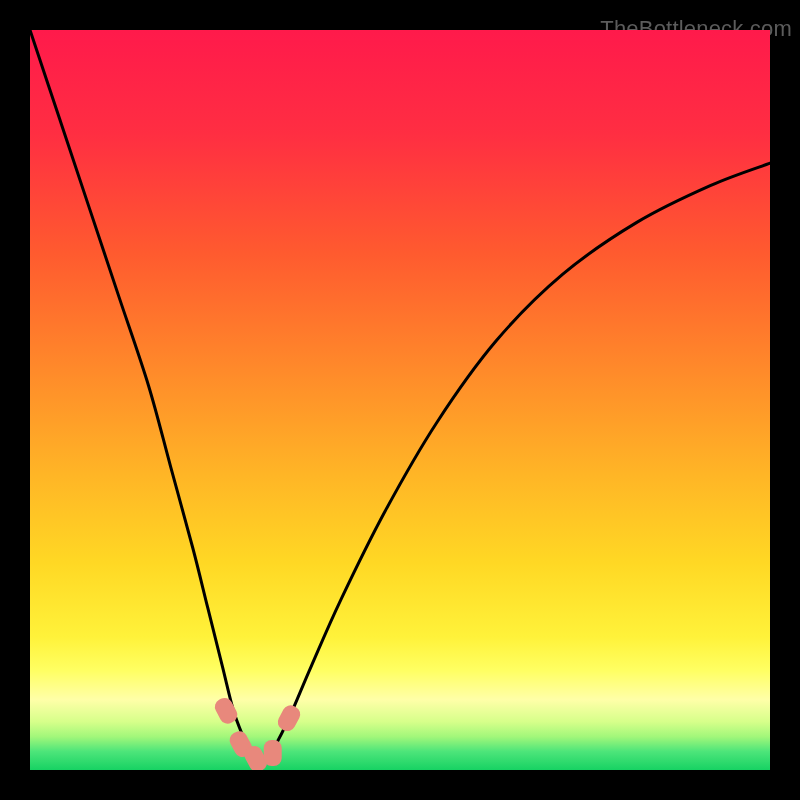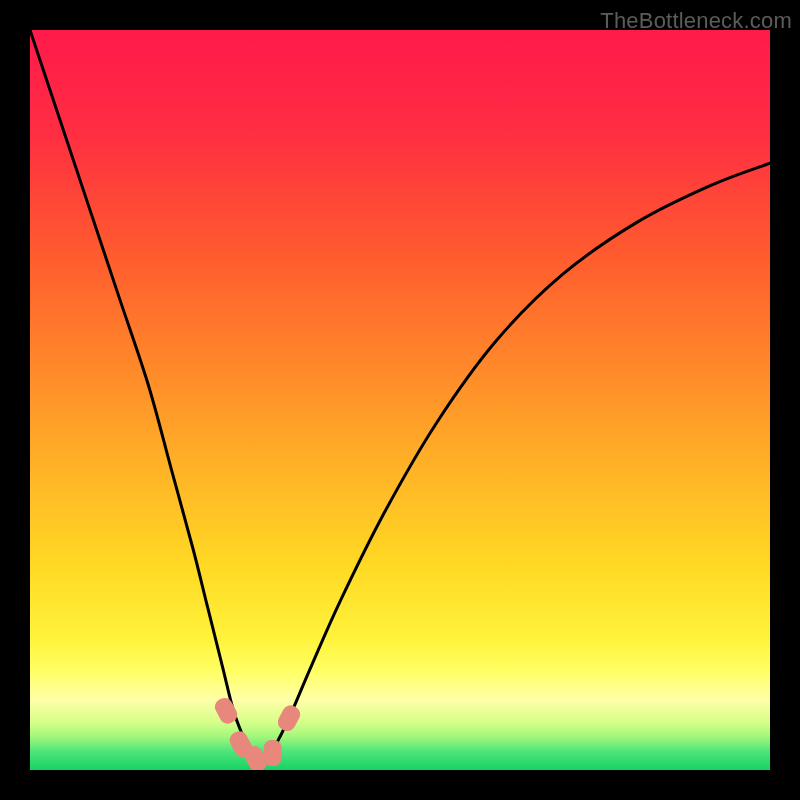--- a/index.html
+++ b/index.html
@@ -28,21 +28,21 @@
   }
   .gradient {
     position: absolute;
     left: 0;
     top: 0;
     width: 100%;
     height: 100%;
   }
   .watermark {
     position: absolute;
-    top: 8px;
+    top: 16px;
     right: 8px;
     color: #5c5c5c;
     font-size: 22px;
     font-weight: 500;
     letter-spacing: 0.2px;
     margin-left: 20px;
   }
   svg.curve {
     position: absolute;
     left: 0;

